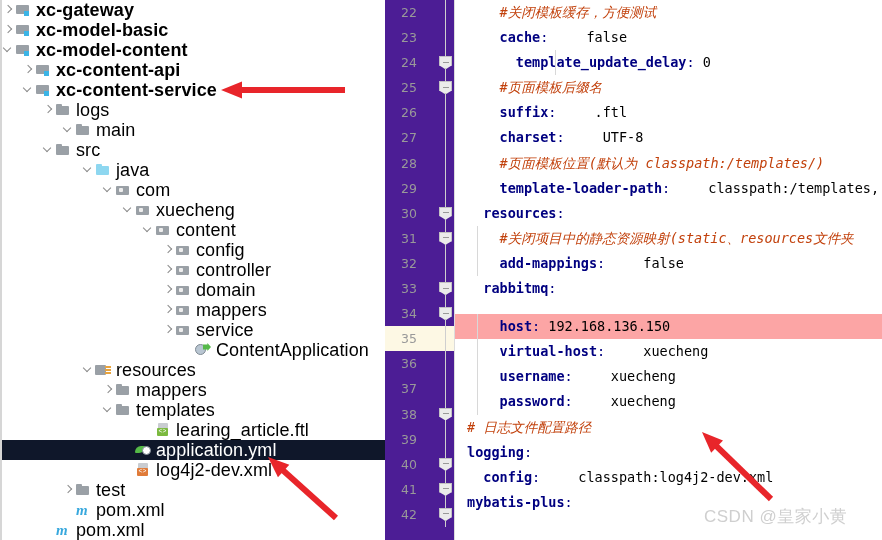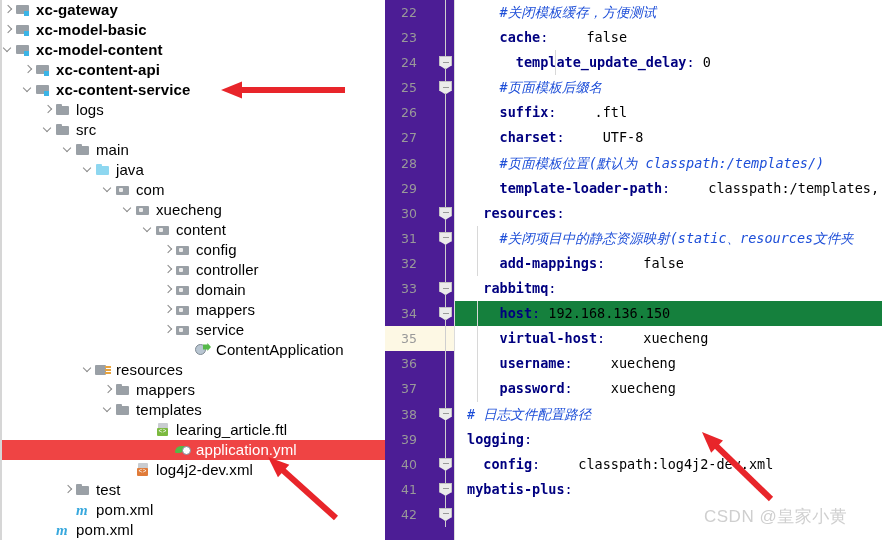--- a/index.html
+++ b/index.html
@@ -42,23 +42,22 @@
     height: 20px;
     line-height: 20px;
     display: flex;
     align-items: center;
     white-space: nowrap;
     font-size: 12.5px;
     color: #000000;
     position: relative;
   }
   .tree-row.selected {
-    background: #ef4444;
+    background: #0f172a;
     color: #ffffff;
-    padding-left: 40px;
   }
   .tree-row.bold .node-label { font-weight: bold; }
 
   .twisty {
     width: 13px;
     height: 20px;
     flex: 0 0 13px;
     position: relative;
   }
   .twisty.right::before,
@@ -237,21 +236,21 @@
     left: 1px; top: -2px;
     font-family: "Liberation Serif", serif;
     font-style: italic;
     font-weight: bold;
     font-size: 15px;
     color: #38a8dd;
     line-height: 20px;
   }
 
   .node-label {
-    font-size: 15px;
+    font-size: 18px;
     line-height: 20px;
     letter-spacing: 0.1px;
   }
 
   
   .editor-panel {
     position: relative;
     flex: 1 1 auto;
     height: 540px;
     background: #ffffff;
@@ -334,27 +333,28 @@
   .code-row {
     height: 25.1px;
     line-height: 25.1px;
     white-space: pre;
     font-family: "DejaVu Sans Mono", monospace;
     font-size: 13.5px;
     position: relative;
     padding-left: 12px;
   }
   .code-row.current {
-    background: #15803d;
+    background: #fca5a5;
+    margin-top: 13px;
   }
   .tok-key   { color: #000080; font-weight: bold; }
   .tok-val   { color: #000000; margin-left: 30px; }
   .tok-num   { color: #000000; }
   .tok-punct { color: #000080; }
-  .tok-comment { color: #1d4ed8; font-style: italic; }
+  .tok-comment { color: #c2410c; font-style: italic; }
   .indent-guide {
     position: absolute;
     top: 0;
     width: 1px;
     height: 25.1px;
     background: #d8d8d8;
   }
 
   
   .overlay {
@@ -411,30 +411,30 @@
           <div class="ic module"></div>
           <span class="node-label">xc-content-service</span>
         </div>
         <div class="tree-row">
           <div style="width: 40px; flex: 0 0 40px;"></div>
           <div class="twisty right"></div>
           <div class="ic folder"></div>
           <span class="node-label">logs</span>
         </div>
         <div class="tree-row">
+          <div style="width: 60px; flex: 0 0 60px;"></div>
+          <div class="twisty down"></div>
+          <div class="ic folder"></div>
+          <span class="node-label">main</span>
+        </div>
+        <div class="tree-row">
           <div style="width: 40px; flex: 0 0 40px;"></div>
           <div class="twisty down"></div>
           <div class="ic folder"></div>
           <span class="node-label">src</span>
-        </div>
-        <div class="tree-row">
-          <div style="width: 60px; flex: 0 0 60px;"></div>
-          <div class="twisty down"></div>
-          <div class="ic folder"></div>
-          <span class="node-label">main</span>
         </div>
         <div class="tree-row">
           <div style="width: 80px; flex: 0 0 80px;"></div>
           <div class="twisty down"></div>
           <div class="ic srcfolder"></div>
           <span class="node-label">java</span>
         </div>
         <div class="tree-row">
           <div style="width: 100px; flex: 0 0 100px;"></div>
           <div class="twisty down"></div>

